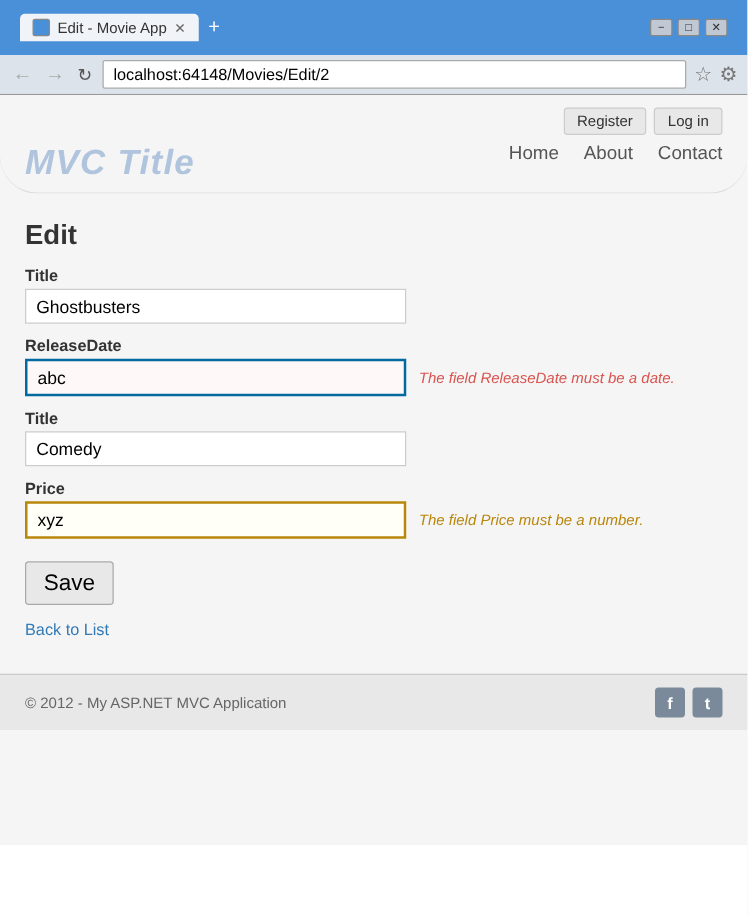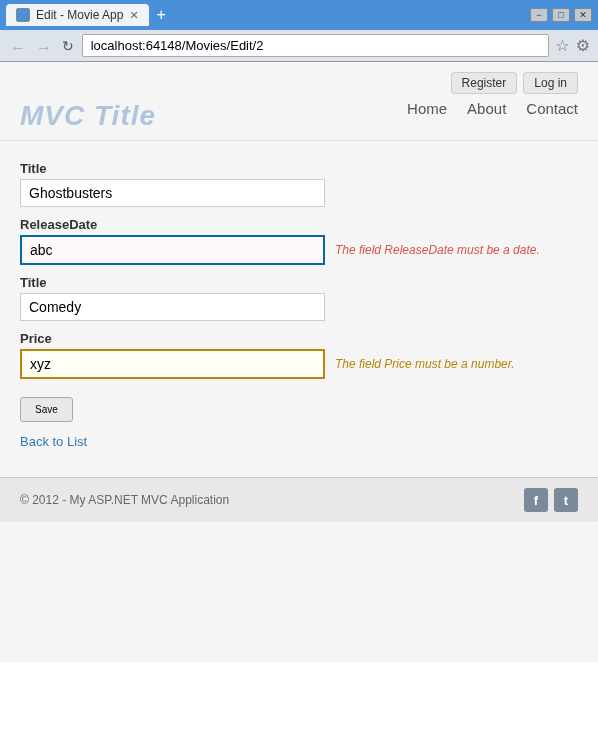--- a/index.html
+++ b/index.html
@@ -1,59 +1,59 @@
 <!DOCTYPE html>
 <html><head>
   <meta charset="utf-8">
   <style>
     * { box-sizing: border-box; margin: 0; padding: 0; }
     body { font-family: Arial, sans-serif; background: #fff; font-size: 14px; color: #333; width: 598px; }
 
     
     .browser-chrome { background: #dde3ea; border-bottom: 1px solid #999; }
-    .title-bar { background: #4a90d9; display: flex; align-items: center; justify-content: space-between; padding: 4px 6px; height: 30px; }
+    .title-bar { background: #4a90d9; display: flex; align-items: center; justify-content: space-between; padding: 4px 16px; height: 44px; }
     .title-bar-left { display: flex; align-items: center; gap: 4px; }
     .tab { background: #f0f4f8; border-radius: 4px 4px 0 0; padding: 4px 10px; font-size: 12px; display: flex; align-items: center; gap: 6px; color: #333; }
     .tab-favicon { width: 14px; height: 14px; background: #4a90d9; border: 1px solid #888; border-radius: 2px; display: inline-block; }
     .new-tab-btn { background: none; border: none; color: #fff; font-size: 16px; cursor: pointer; padding: 0 4px; }
     .win-controls { display: flex; gap: 4px; }
     .win-btn { width: 18px; height: 14px; background: #c0c8d4; border: 1px solid #888; border-radius: 2px; font-size: 9px; display: flex; align-items: center; justify-content: center; cursor: pointer; }
 
     .address-bar-row { display: flex; align-items: center; gap: 6px; padding: 4px 8px; background: #dde3ea; }
     .nav-btn { background: none; border: none; font-size: 16px; cursor: pointer; color: #555; padding: 0 2px; }
     .nav-btn.disabled { color: #aaa; }
     .refresh-btn { font-size: 14px; }
     .address-bar { flex: 1; border: 1px solid #aaa; border-radius: 2px; padding: 3px 8px; font-size: 13px; background: #fff; }
     .star-btn, .wrench-btn { background: none; border: none; font-size: 16px; cursor: pointer; color: #777; }
 
     
     .page-content { background: #f5f5f5; min-height: 600px; }
 
     
-    .site-header { background: #f5f5f5; padding: 10px 20px 0 20px; border-bottom: 1px solid #ddd; }
+    .site-header { background: #f5f5f5; padding: 10px 20px 0 20px; border-bottom: 1px solid #ddd; border-radius: 30px; }
     .header-top { display: flex; justify-content: flex-end; gap: 6px; padding-bottom: 6px; }
     .header-btn { background: #e8e8e8; border: 1px solid #ccc; border-radius: 3px; padding: 3px 10px; font-size: 12px; cursor: pointer; color: #333; }
     .site-title { color: #b0c4de; font-size: 28px; font-weight: bold; font-style: italic; letter-spacing: 1px; float: left; padding-bottom: 8px; }
     .nav-row { display: flex; justify-content: flex-end; padding-bottom: 10px; gap: 20px; }
     .nav-link { text-decoration: none; color: #555; font-size: 15px; }
     .header-inner { overflow: hidden; }
 
     
     .main { padding: 20px 20px 20px 20px; background: #f5f5f5; }
     .page-heading { font-size: 22px; font-weight: bold; margin-bottom: 12px; color: #333; }
 
     .form-group { margin-bottom: 10px; }
     .form-label { display: block; font-weight: bold; font-size: 13px; margin-bottom: 3px; color: #333; }
     .form-row { display: flex; align-items: center; gap: 10px; }
     .form-input { width: 305px; padding: 5px 8px; border: 1px solid #ccc; font-size: 14px; background: #fff; }
     .form-input.error-release { border: 2px solid #0369a1; background: #fff8f8; }
     .form-input.error-price { border: 2px solid #b8860b; background: #fffff8; }
     .error-msg { color: #d9534f; font-size: 12px; font-style: italic; }
 
-    .save-btn { background: #e8e8e8; border: 1px solid #aaa; border-radius: 3px; padding: 6px 14px; font-size: 10px; cursor: pointer; margin-top: 8px; }
+    .save-btn { background: #e8e8e8; border: 1px solid #aaa; border-radius: 3px; padding: 6px 14px; font-size: 18px; cursor: pointer; margin-top: 8px; }
 
     .back-link { display: inline-block; margin-top: 12px; color: #337ab7; text-decoration: none; font-size: 13px; }
 
     
     .site-footer { background: #e8e8e8; border-top: 1px solid #ccc; padding: 10px 20px; display: flex; justify-content: space-between; align-items: center; margin-top: 8px; }
     .footer-text { font-size: 12px; color: #666; }
     .social-icons { display: flex; gap: 6px; }
     .social-icon { width: 24px; height: 24px; background: #7a8a9a; border-radius: 3px; display: flex; align-items: center; justify-content: center; color: #fff; font-size: 13px; font-weight: bold; }
   </style>
 </head>
@@ -96,20 +96,21 @@
       <span class="site-title">MVC Title</span>
       <nav class="nav-row">
         <a class="nav-link" href="#">Home</a>
         <a class="nav-link" href="#">About</a>
         <a class="nav-link" href="#">Contact</a>
       </nav>
     </div>
   </div>
 
   <div class="main">
+    <h2 class="page-heading">Edit</h2>
 
     
     <div class="form-group">
       <label class="form-label">Title</label>
       <input class="form-input" type="text" value="Ghostbusters" style="">
     </div>
 
     
     <div class="form-group">
       <label class="form-label">ReleaseDate</label>

